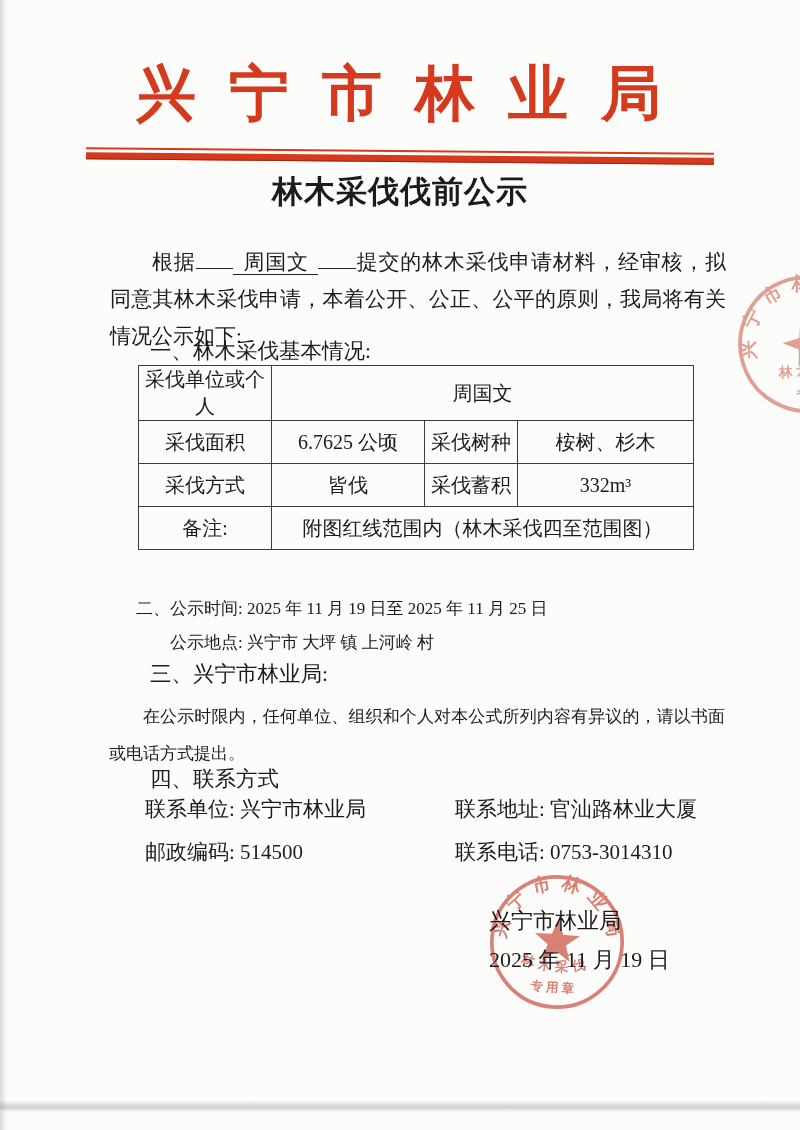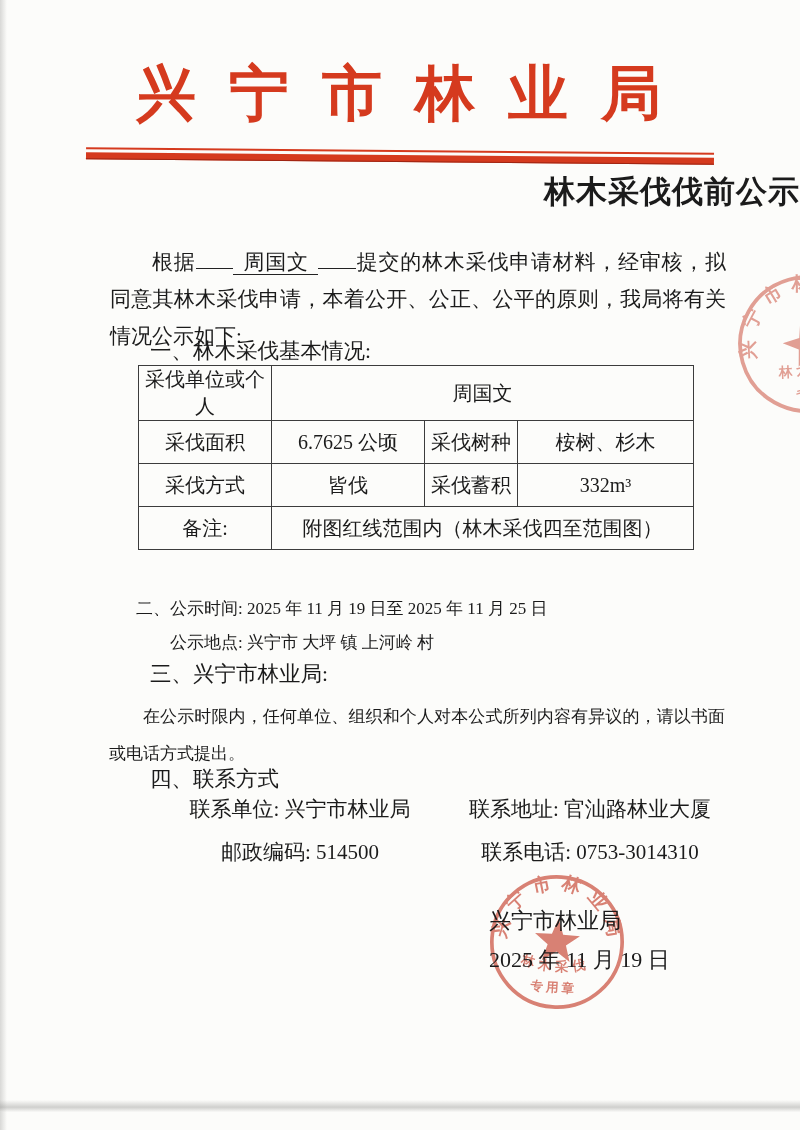--- a/index.html
+++ b/index.html
@@ -29,21 +29,21 @@
     color:var(--header-red);
     letter-spacing:.55em;text-indent:.5em;
     white-space:nowrap;
   }
   .divider{position:absolute;top:150px;left:86px;width:628px;transform:rotate(.5deg);}
   .divider .thin{height:2px;background:var(--header-red);margin-bottom:3px;}
   .divider .thick{height:6px;background:var(--header-red);border-bottom:1px solid #9e2412;}
 
   .doc-title{
     position:absolute;top:171px;left:0;width:100%;
-    text-align:right;font-size:31px;font-weight:bold;letter-spacing:1px;
+    text-align:center;font-size:31px;font-weight:bold;letter-spacing:1px;
   }
 
   .intro{
     position:absolute;top:236px;left:102px;width:616px;
     font-size:21px;line-height:37px;text-align:justify;text-indent:2em;margin:8px;
   }
   .blank{display:inline-block;width:1.8em;border-bottom:1.6px solid #222;height:1em;}
   .applicant{border-bottom:1.6px solid #222;padding:0 .45em;}
 
   .sec-heading{position:absolute;left:150px;font-size:21.5px;white-space:nowrap;}
@@ -65,21 +65,21 @@
   .sec2 .row2{margin-left:2em;}
 
   .para3{
     position:absolute;top:691px;left:102px;width:616px;
     font-size:17px;line-height:37px;text-align:justify;text-indent:2em;margin:7px;
   }
 
   .contacts{
     position:absolute;top:796px;left:145px;width:580px;
     display:grid;grid-template-columns:310px auto;row-gap:17px;
-    font-size:21px;line-height:26px;white-space:nowrap;text-align:center;
+    font-size:21px;line-height:26px;white-space:nowrap;
   }
 
   .signature{position:absolute;top:901px;left:489px;font-size:22px;line-height:39px;z-index:3;white-space:nowrap;}
 
   .seal{position:absolute;mix-blend-mode:multiply;z-index:2;color:var(--seal-red);}
   .seal-bottom{left:483px;top:868px;width:148px;height:148px;opacity:.66;transform:rotate(4deg);}
   .seal-topright{left:731px;top:268px;width:152px;height:152px;opacity:.5;transform:rotate(-16deg);}
   .seal circle{fill:none;stroke:currentColor;stroke-width:5;}
   .seal polygon{fill:currentColor;}
   .seal text{fill:currentColor;font-family:"Liberation Serif","DejaVu Serif",serif;font-weight:bold;}

